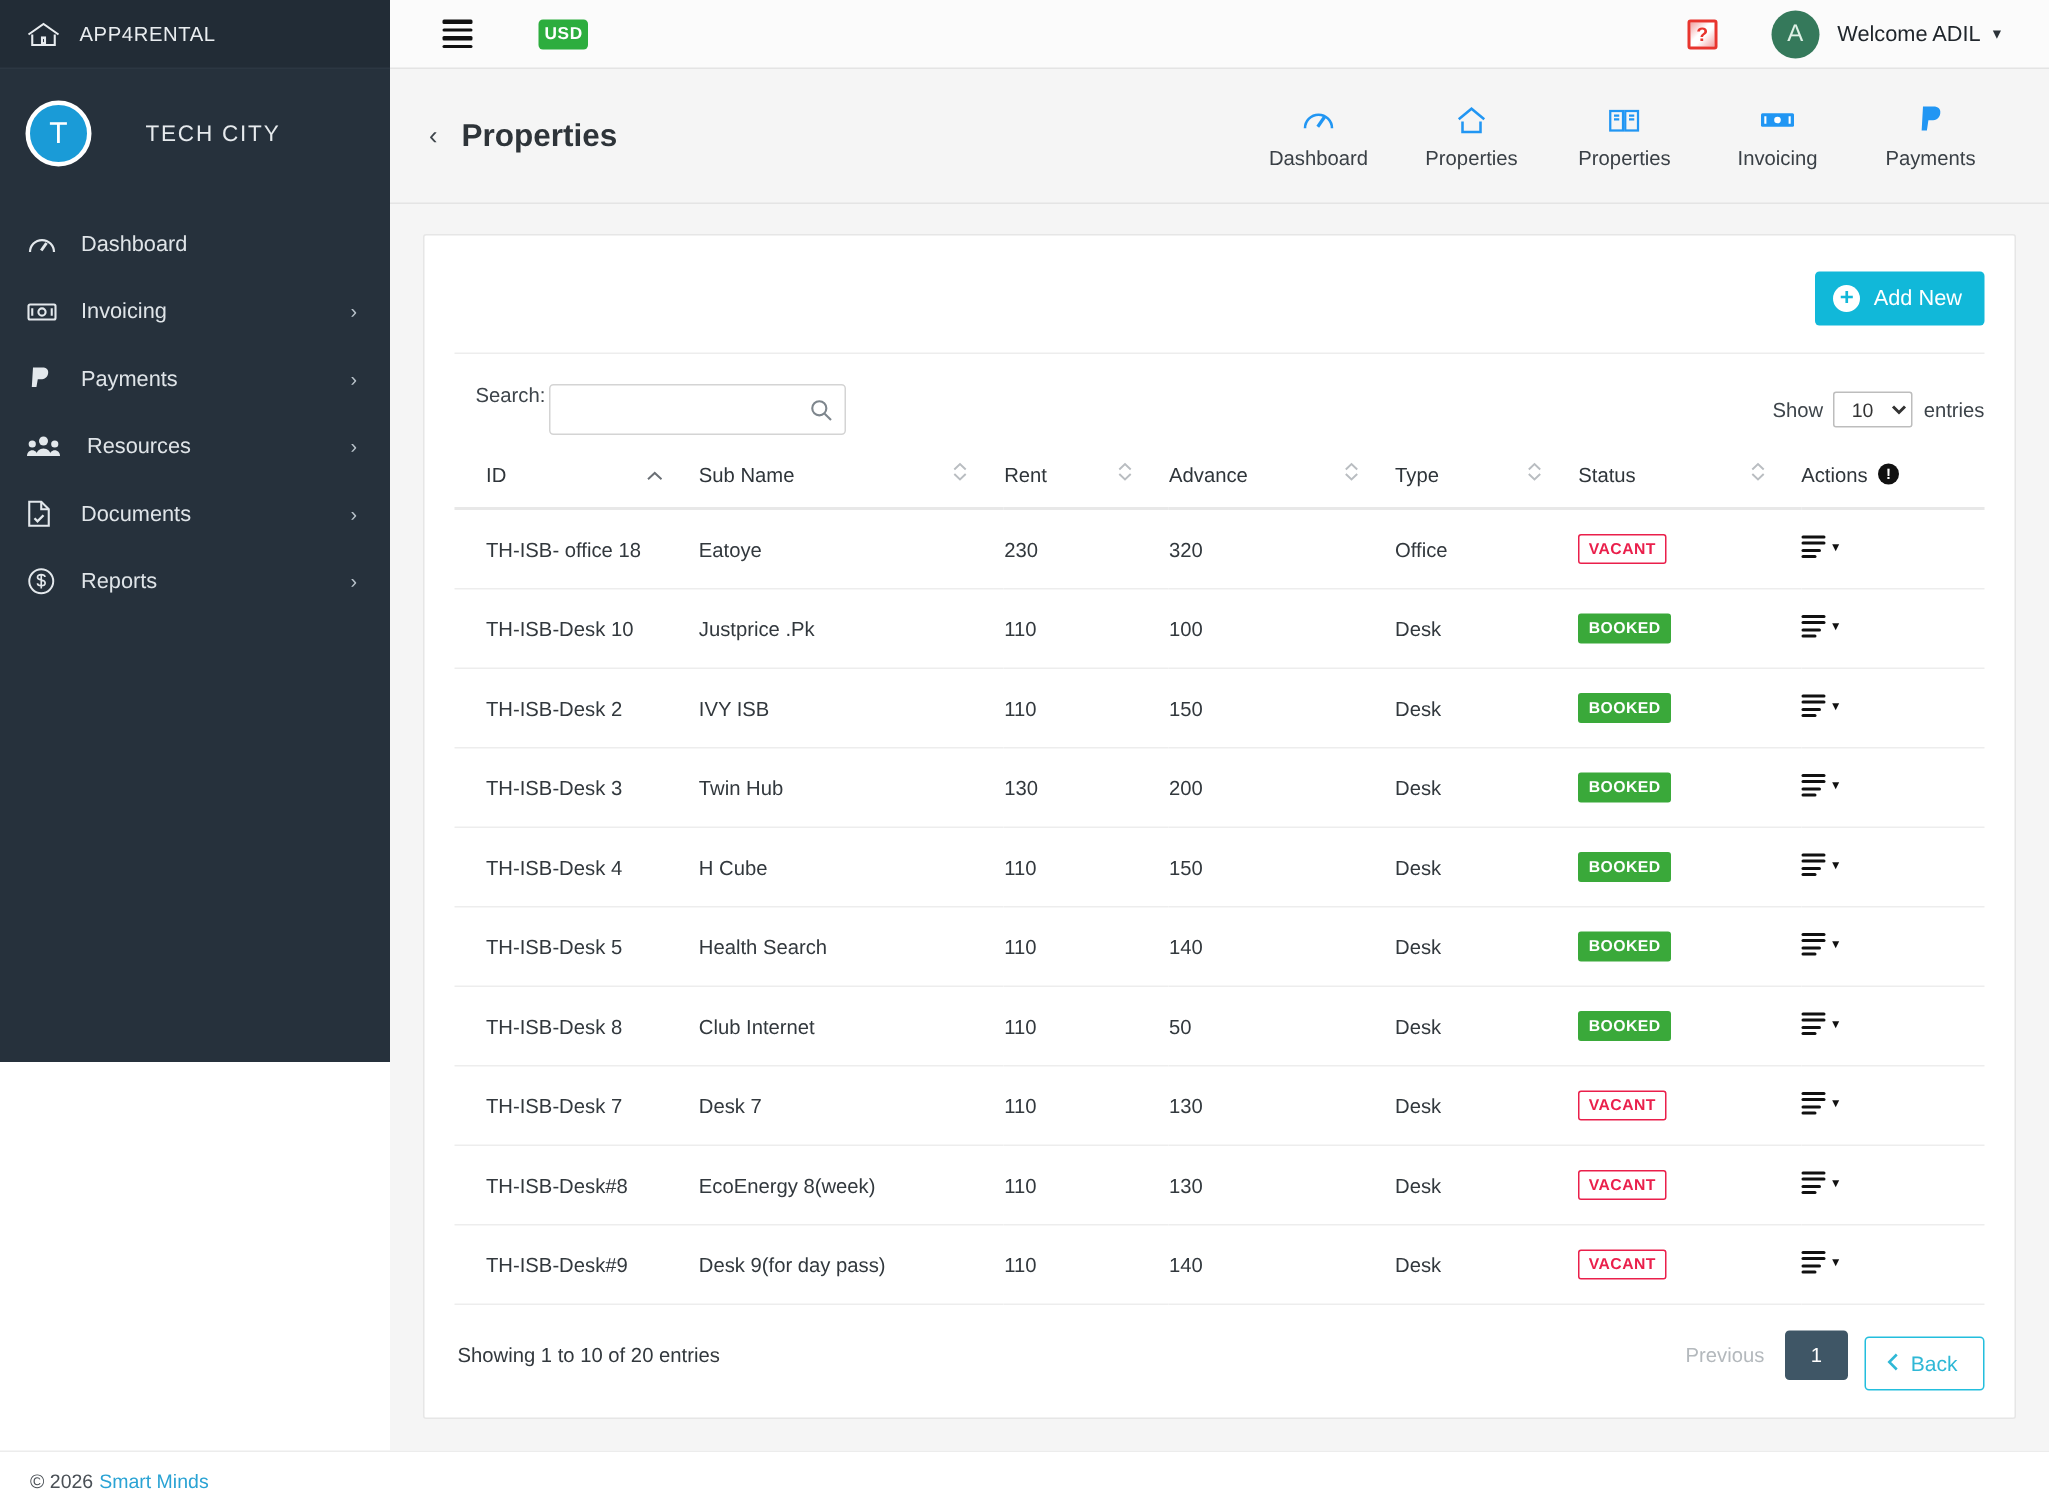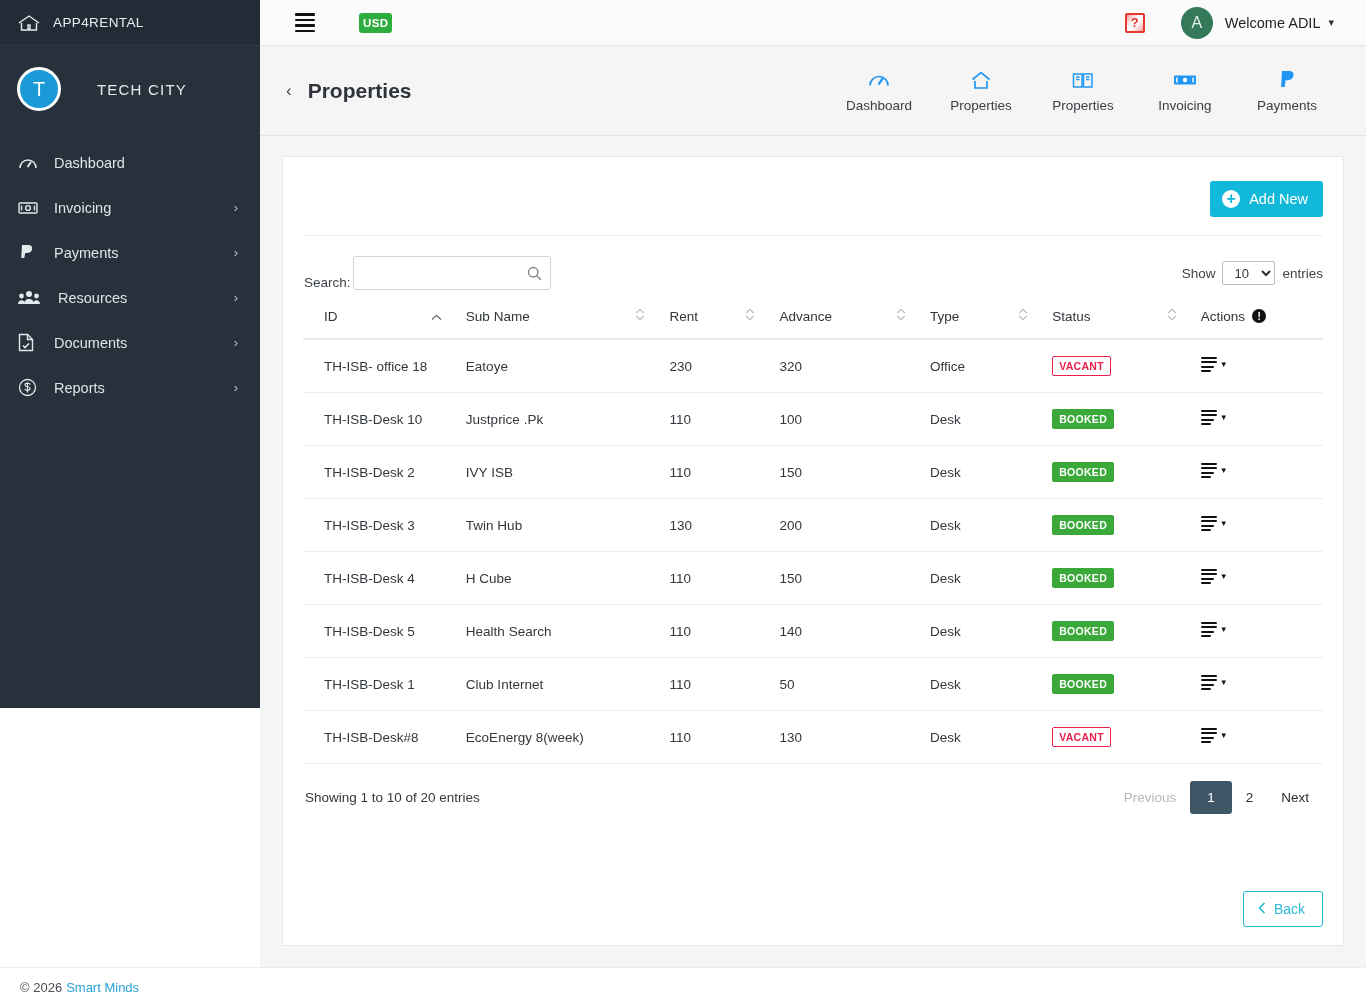--- a/index.html
+++ b/index.html
@@ -128,21 +128,21 @@
     width: 18px; height: 18px; border-radius: 50%;
     background: #fff; color: #11b8d9; font-size: 16px; font-weight: bold;
     display: flex; align-items: center; justify-content: center; line-height: 1;
   }
   .toolbar-rule { border-top: 1px solid #ededed; margin: 8px 0 0 0; }
 
   .table-controls {
     display: flex; align-items: center; justify-content: space-between;
     padding: 20px 0 18px 0;
   }
-  .search-wrap { display: flex; align-items: flex-end; margin-left: 1px; }
+  .search-wrap { display: flex; align-items: flex-start; margin-left: 14px; }
   .search-label { font-size: 13.5px; color: #3d444a; }
   .search-box {
     position: relative; margin-left: 2px;
     width: 198px; height: 34px;
     border: 1px solid #d4d4d4; border-radius: 3px; background: #fff;
   }
   .search-input {
     width: 100%; height: 100%; border: none; outline: none;
     padding: 0 30px 0 9px; font-size: 13.5px; font-family: inherit; background: transparent;
   }
@@ -607,41 +607,75 @@
                   <span class="act-lines">
                     <i></i>
                     <i></i>
                     <i></i>
                     <i></i>
                   </span>
                   <span class="act-caret">▼</span>
                 </span></td>
             </tr>
             <tr>
-              <td class="col-id">TH-ISB-Desk 1</td>
+              <td class="col-id">TH-ISB-Desk 8</td>
               <td class="col-sub">Club Internet</td>
               <td class="col-rent">110</td>
               <td class="col-adv">50</td>
               <td class="col-type">Desk</td>
               <td class="col-status"><span class="badge badge-booked">BOOKED</span></td>
+              <td class="col-act"><span class="act-btn">
+                  <span class="act-lines">
+                    <i></i>
+                    <i></i>
+                    <i></i>
+                    <i></i>
+                  </span>
+                  <span class="act-caret">▼</span>
+                </span></td>
+            </tr>
+            <tr>
+              <td class="col-id">TH-ISB-Desk 7</td>
+              <td class="col-sub">Desk 7</td>
+              <td class="col-rent">110</td>
+              <td class="col-adv">130</td>
+              <td class="col-type">Desk</td>
+              <td class="col-status"><span class="badge badge-vacant">VACANT</span></td>
               <td class="col-act"><span class="act-btn">
                   <span class="act-lines">
                     <i></i>
                     <i></i>
                     <i></i>
                     <i></i>
                   </span>
                   <span class="act-caret">▼</span>
                 </span></td>
             </tr>
             <tr>
               <td class="col-id">TH-ISB-Desk#8</td>
               <td class="col-sub">EcoEnergy 8(week)</td>
               <td class="col-rent">110</td>
               <td class="col-adv">130</td>
+              <td class="col-type">Desk</td>
+              <td class="col-status"><span class="badge badge-vacant">VACANT</span></td>
+              <td class="col-act"><span class="act-btn">
+                  <span class="act-lines">
+                    <i></i>
+                    <i></i>
+                    <i></i>
+                    <i></i>
+                  </span>
+                  <span class="act-caret">▼</span>
+                </span></td>
+            </tr>
+            <tr>
+              <td class="col-id">TH-ISB-Desk#9</td>
+              <td class="col-sub">Desk 9(for day pass)</td>
+              <td class="col-rent">110</td>
+              <td class="col-adv">140</td>
               <td class="col-type">Desk</td>
               <td class="col-status"><span class="badge badge-vacant">VACANT</span></td>
               <td class="col-act"><span class="act-btn">
                   <span class="act-lines">
                     <i></i>
                     <i></i>
                     <i></i>
                     <i></i>
                   </span>
                   <span class="act-caret">▼</span>

